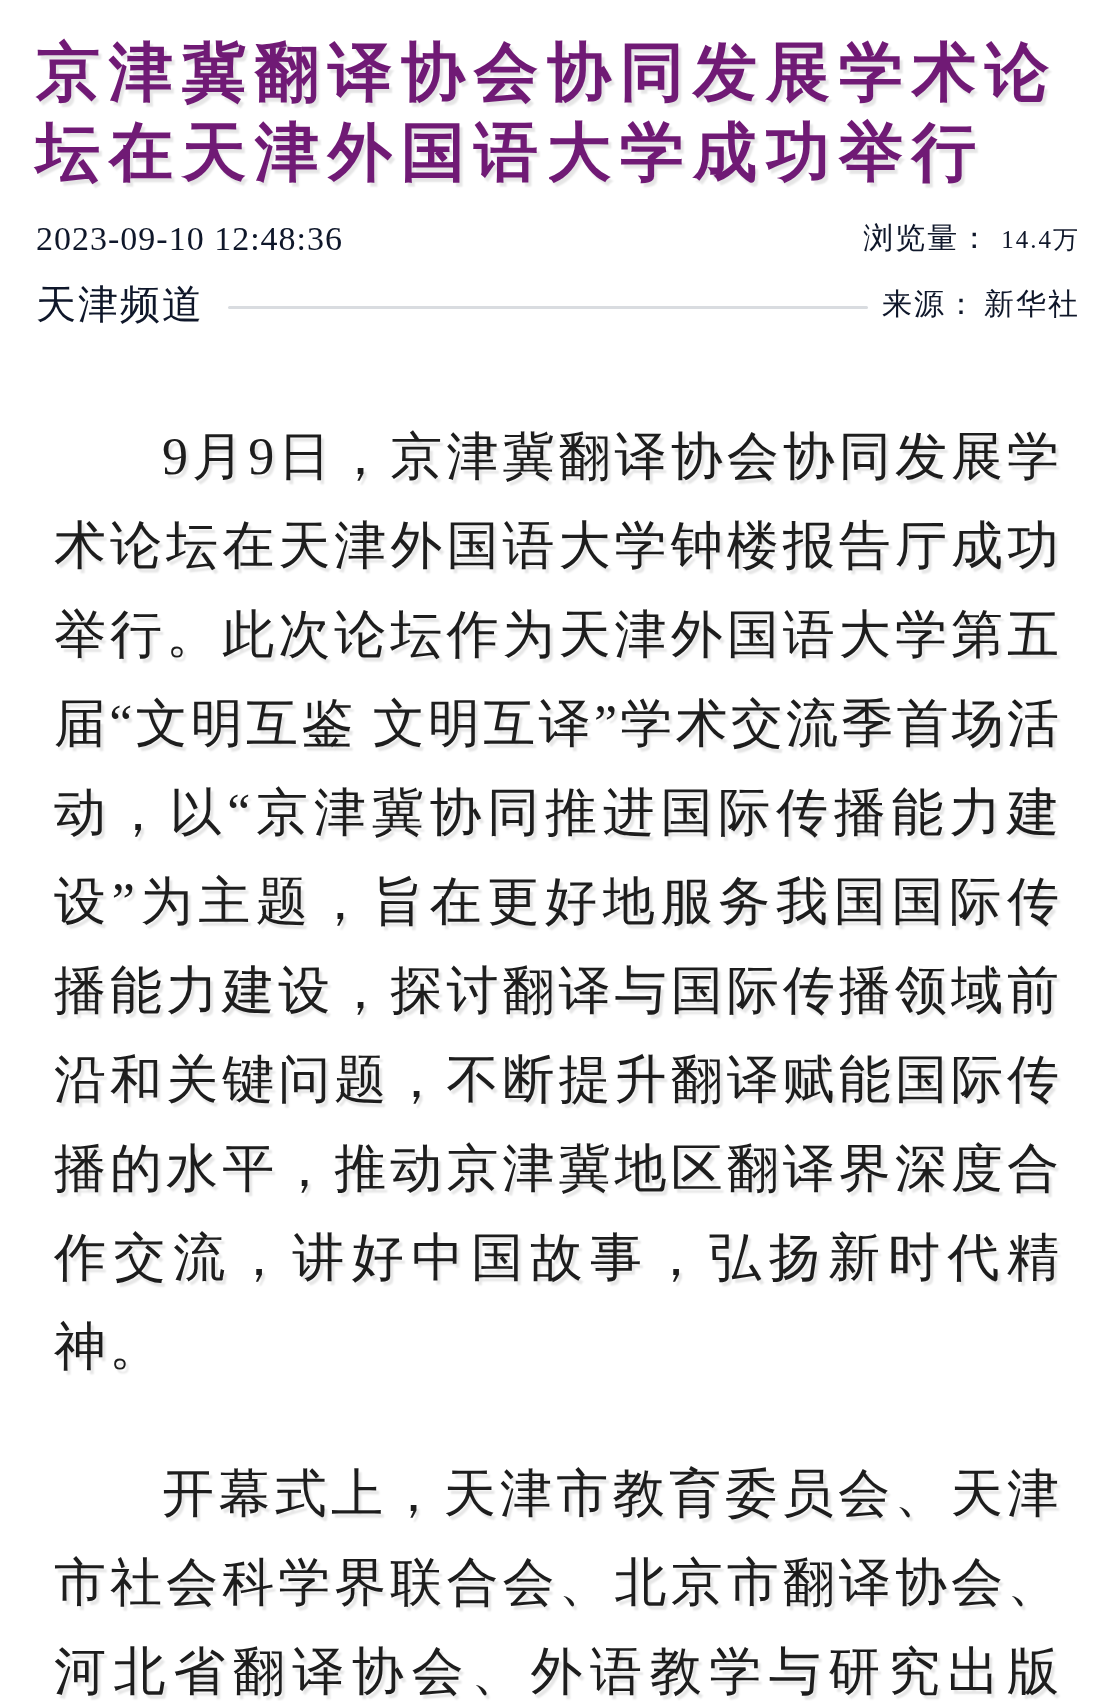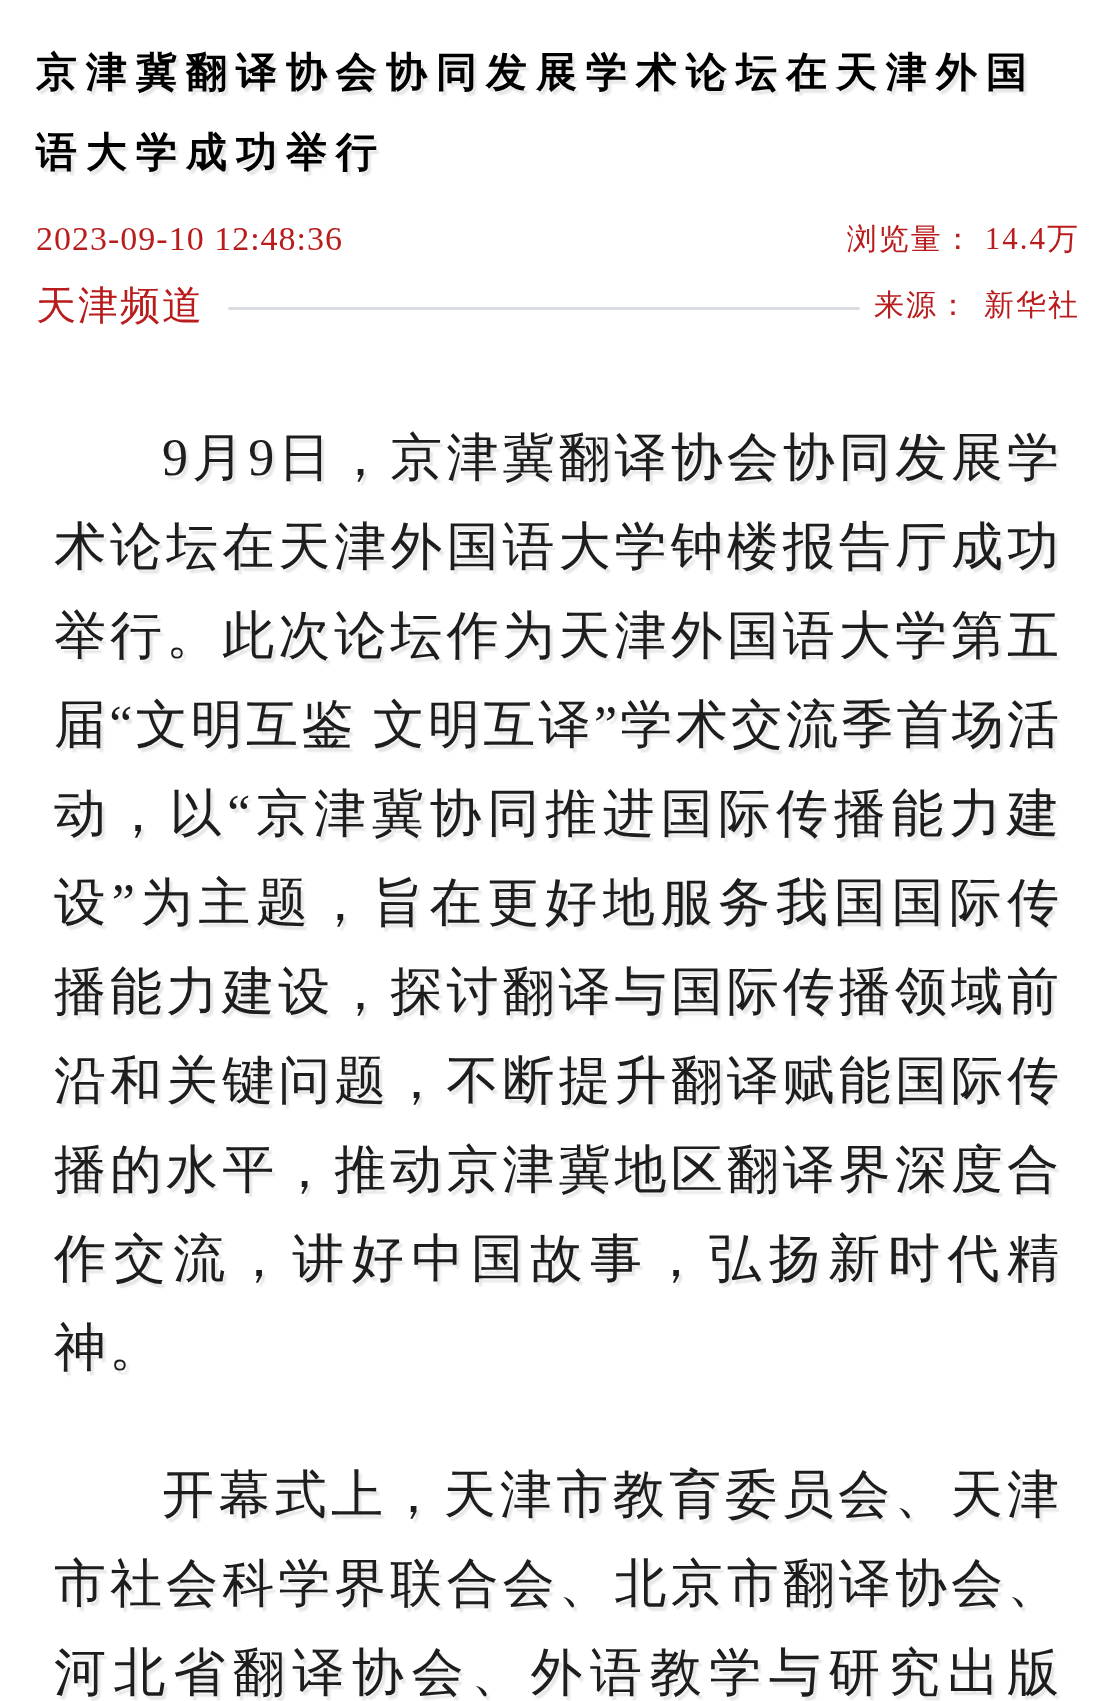--- a/index.html
+++ b/index.html
@@ -17,56 +17,56 @@
     box-sizing: border-box;
     width: 1116px;
     height: 1701px;
     padding: 32px 36px 0 36px;
     background: #ffffff;
   }
   .title {
     margin: 0;
     font-family: "Liberation Sans", "DejaVu Sans", sans-serif;
     font-weight: 700;
-    font-size: 41px;
+    font-size: 64px;
     line-height: 80px;
     letter-spacing: 9px;
-    color: #000000;
+    color: #701a75;
     text-shadow: 3px 4px 2px rgba(0,0,0,0.10);
   }
   .meta-row {
     display: flex;
     justify-content: space-between;
     align-items: center;
-    color: #b91c1c;
+    color: #0f172a;
   }
   .meta-row-1 {
     margin-top: 26px;
   }
   .meta-row-2 {
     margin-top: 18px;
   }
   .serif {
     font-family: "Liberation Serif", "DejaVu Serif", serif;
   }
   .date {
     font-size: 34px;
     letter-spacing: 1px;
   }
   .views, .source {
     font-size: 30px;
     letter-spacing: 2px;
     white-space: nowrap;
   }
   .views .num {
-    font-size: 31px;
+    font-size: 25px;
     margin-left: 10px;
   }
   .source .src-value {
-    margin-left: 14px;
+    margin-left: 6px;
     font-family: Liberation Mono, monospace;
   }
   .channel {
     font-size: 40px;
     letter-spacing: 2px;
     white-space: nowrap;
     cursor: pointer;
   }
   .divider-line {
     flex: 1;

